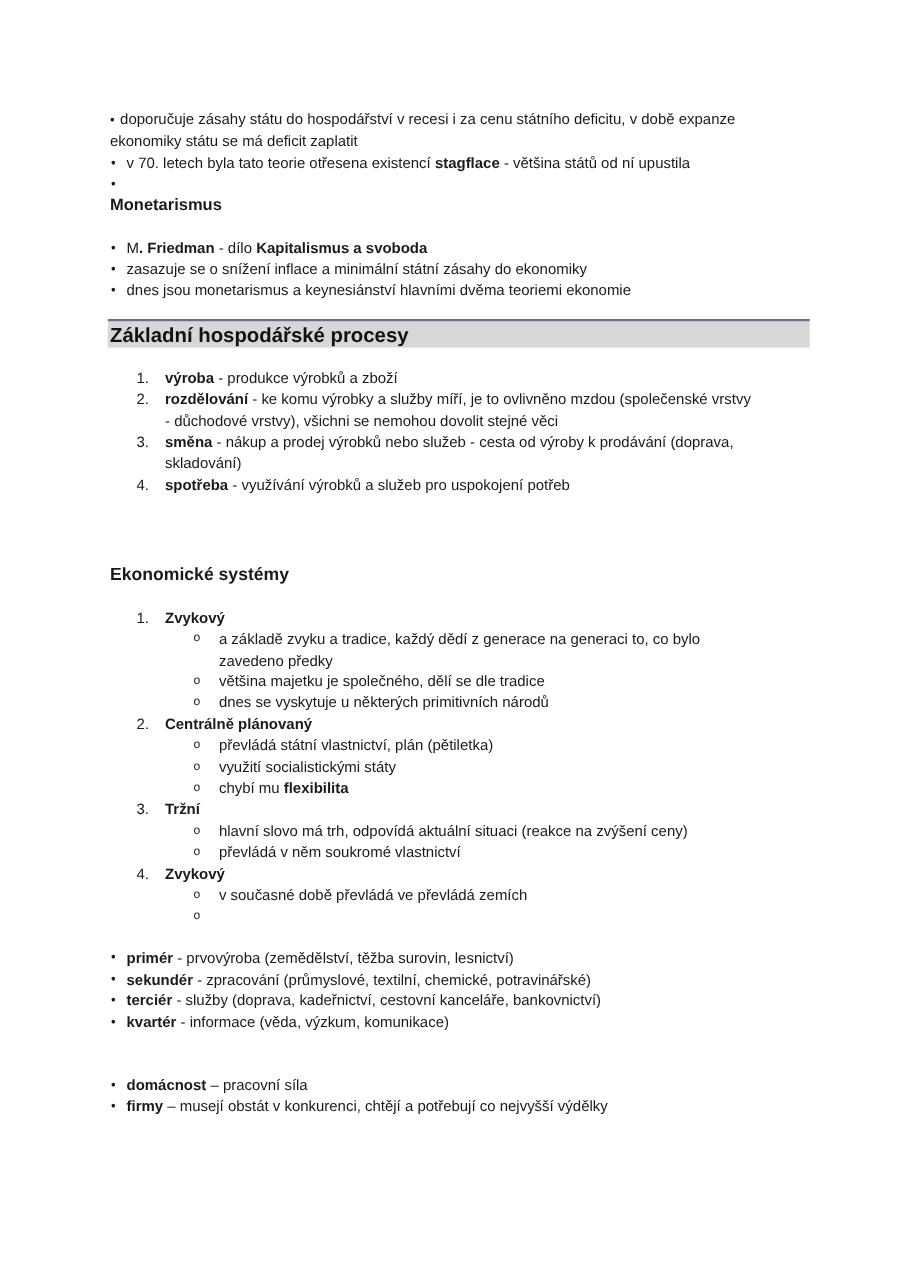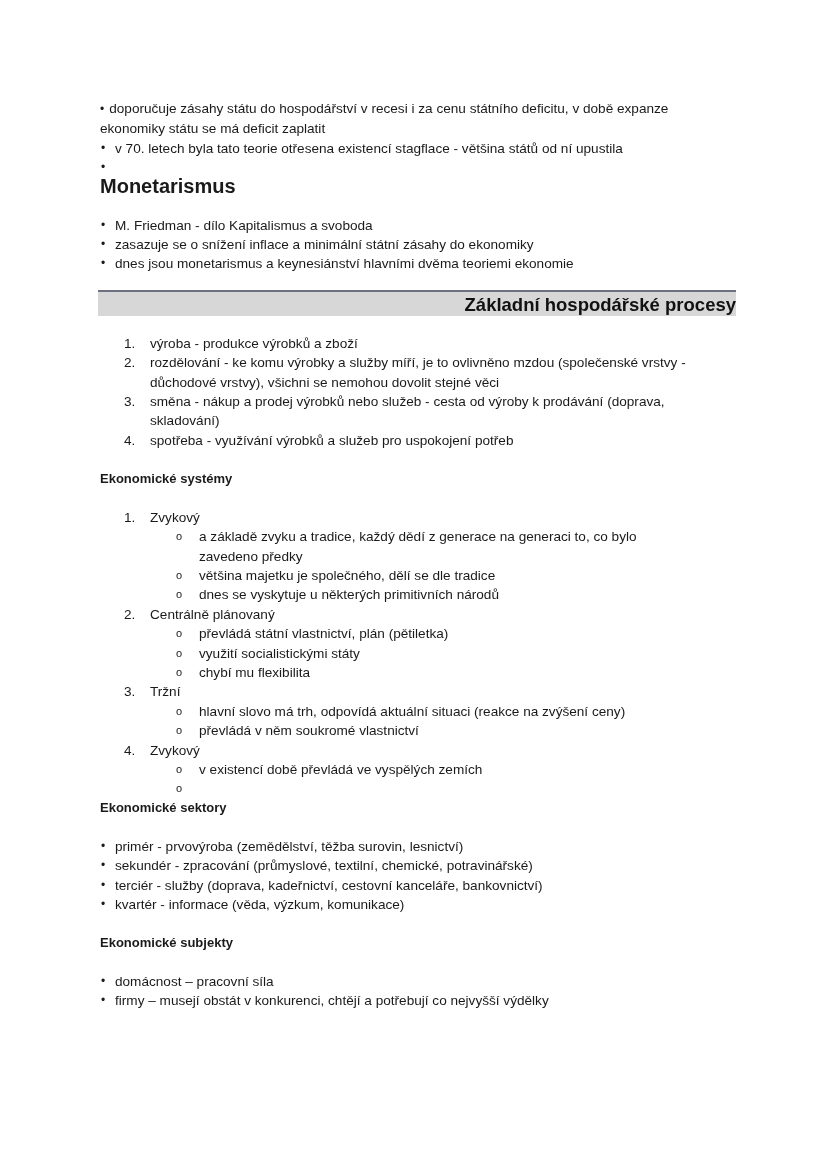--- a/index.html
+++ b/index.html
@@ -3,36 +3,36 @@
   <meta charset="utf-8">
   <style>
     html, body { margin: 0; padding: 0; background: #ffffff; }
     body {
       width: 828px; height: 1171px; position: relative; overflow: hidden;
       font-family: "Liberation Sans", "DejaVu Sans", sans-serif;
       color: #1a1a1a; font-size: 13.6px;
     }
     .page { position: absolute; left: 100px; top: 99px; width: 636px; }
     .wrap { white-space: normal; }
-    b { font-weight: normal; }
+    b { font-weight: bold; }
 
     .bullet-list { margin: 0; padding: 0; list-style: none; }
     .bullet-item { position: relative; padding-left: 15px; line-height: 19.4px; }
     .bullet-item .dot { position: absolute; left: 1px; top: 0; font-size: 12px; }
     .bullet-item.flow { padding-left: 0; }
     .bullet-item.flow .dot { position: static; margin-right: 5px; }
 
-    .subhead { font-weight: bold; font-size: 20px; line-height: 19.4px; }
-    .subhead.big { font-size: 13px; }
+    .subhead { font-weight: bold; font-size: 15px; line-height: 19.4px; }
+    .subhead.big { font-size: 16px; margin-top: 44px; }
 
     .section-bar {
       margin-left: -2px; width: 636px; height: 24px;
       background: #d7d7d7; border-top: 2px solid #6d7080;
       font-weight: bold; font-size: 18.5px; line-height: 25px;
-      padding-left: 2px; box-sizing: content-box; color: #111; text-align: right;
+      padding-left: 2px; box-sizing: content-box; color: #111;
     }
 
     .num-list { margin: 0; padding: 0; list-style: none; }
     .num-item { position: relative; padding-left: 50px; line-height: 19.4px; }
     .num-item .num { position: absolute; left: 24px; top: 0; }
     .sub-list { margin: 0; padding: 0; list-style: none; }
     .sub-item { position: relative; padding-left: 99px; line-height: 19.4px; margin-left: -50px; }
     .sub-item .circ { position: absolute; left: 76px; top: 0; font-size: 11px; }
 
     .gap-s { height: 19px; }
@@ -113,39 +113,37 @@
     <li class="num-item">
       <span class="num">3.</span><b>Tržní</b>
       <ul class="sub-list">
         <li class="sub-item"><span class="circ">o</span><span>hlavní slovo má trh, odpovídá aktuální situaci (reakce na zvýšení ceny)</span></li>
         <li class="sub-item"><span class="circ">o</span><span>převládá v něm soukromé vlastnictví</span></li>
       </ul>
     </li>
     <li class="num-item">
       <span class="num">4.</span><b>Zvykový</b>
       <ul class="sub-list">
-        <li class="sub-item"><span class="circ">o</span><span>v existencí době převládá ve vyspělých zemích</span></li>
+        <li class="sub-item"><span class="circ">o</span><span>v současné době převládá ve převládá zemích</span></li>
         <li class="sub-item wrap" style="width:490px;"><span class="circ">o</span></li>
       </ul>
     </li>
   </ol>
 
   <div style="height:19px;"></div>
-  <div class="subhead big">Ekonomické sektory</div>
   <div style="height:19px;"></div>
 
   <ul class="bullet-list">
     <li class="bullet-item"><span class="dot">•</span><b>primér</b><span> - prvovýroba (zemědělství, těžba surovin, lesnictví)</span></li>
     <li class="bullet-item"><span class="dot">•</span><b>sekundér</b><span> - zpracování (průmyslové, textilní, chemické, potravinářské)</span></li>
     <li class="bullet-item"><span class="dot">•</span><b>terciér</b><span> - služby (doprava, kadeřnictví, cestovní kanceláře, bankovnictví)</span></li>
     <li class="bullet-item"><span class="dot">•</span><b>kvartér</b><span> - informace (věda, výzkum, komunikace)</span></li>
   </ul>
 
   <div style="height:19px;"></div>
-  <div class="subhead big">Ekonomické subjekty</div>
   <div style="height:19px;"></div>
 
   <ul class="bullet-list">
     <li class="bullet-item"><span class="dot">•</span><b>domácnost</b><span> – pracovní síla</span></li>
     <li class="bullet-item"><span class="dot">•</span><b>firmy</b><span> – musejí obstát v konkurenci, chtějí a potřebují co nejvyšší výdělky</span></li>
   </ul>
 
 </div>
 
 </body></html>

